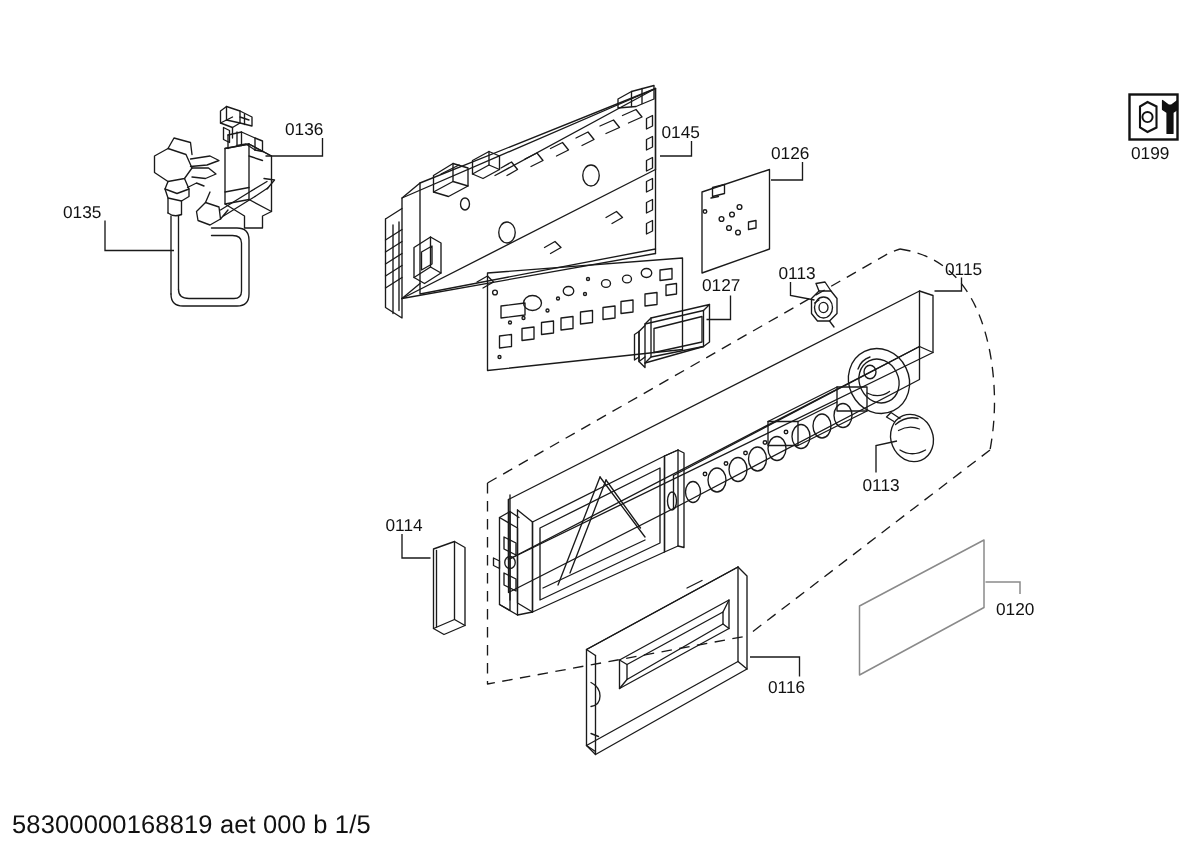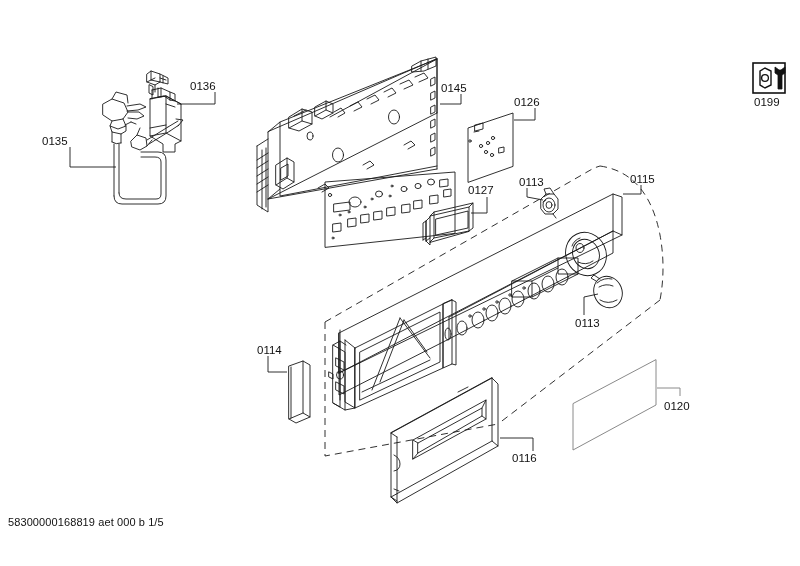--- a/index.html
+++ b/index.html
@@ -1,21 +1,21 @@
 <!DOCTYPE html>
 <html><head>
 <meta charset="utf-8">
 <style>
   html,body{margin:0;padding:0;background:#ffffff;}
   body{width:800px;height:566px;overflow:hidden;
        font-family:"Liberation Sans",sans-serif;}
   #sheet{position:relative;width:800px;height:566px;background:#fff;}
   svg{display:block;}
   .lbl{font-family:"Liberation Sans",sans-serif;font-size:11.5px;fill:#111;}
-  .footer{position:absolute;left:8px;top:516px;font-size:11px;color:#111;
+  .footer{position:absolute;left:8px;top:540px;font-size:17px;color:#111;
           letter-spacing:.1px;white-space:nowrap;}
 </style>
 </head>
 <body>
 
 <div id="sheet">
 
   <svg width="800" height="566" viewBox="0 0 800 566">
     <defs>
       <g id="dot"></g>

